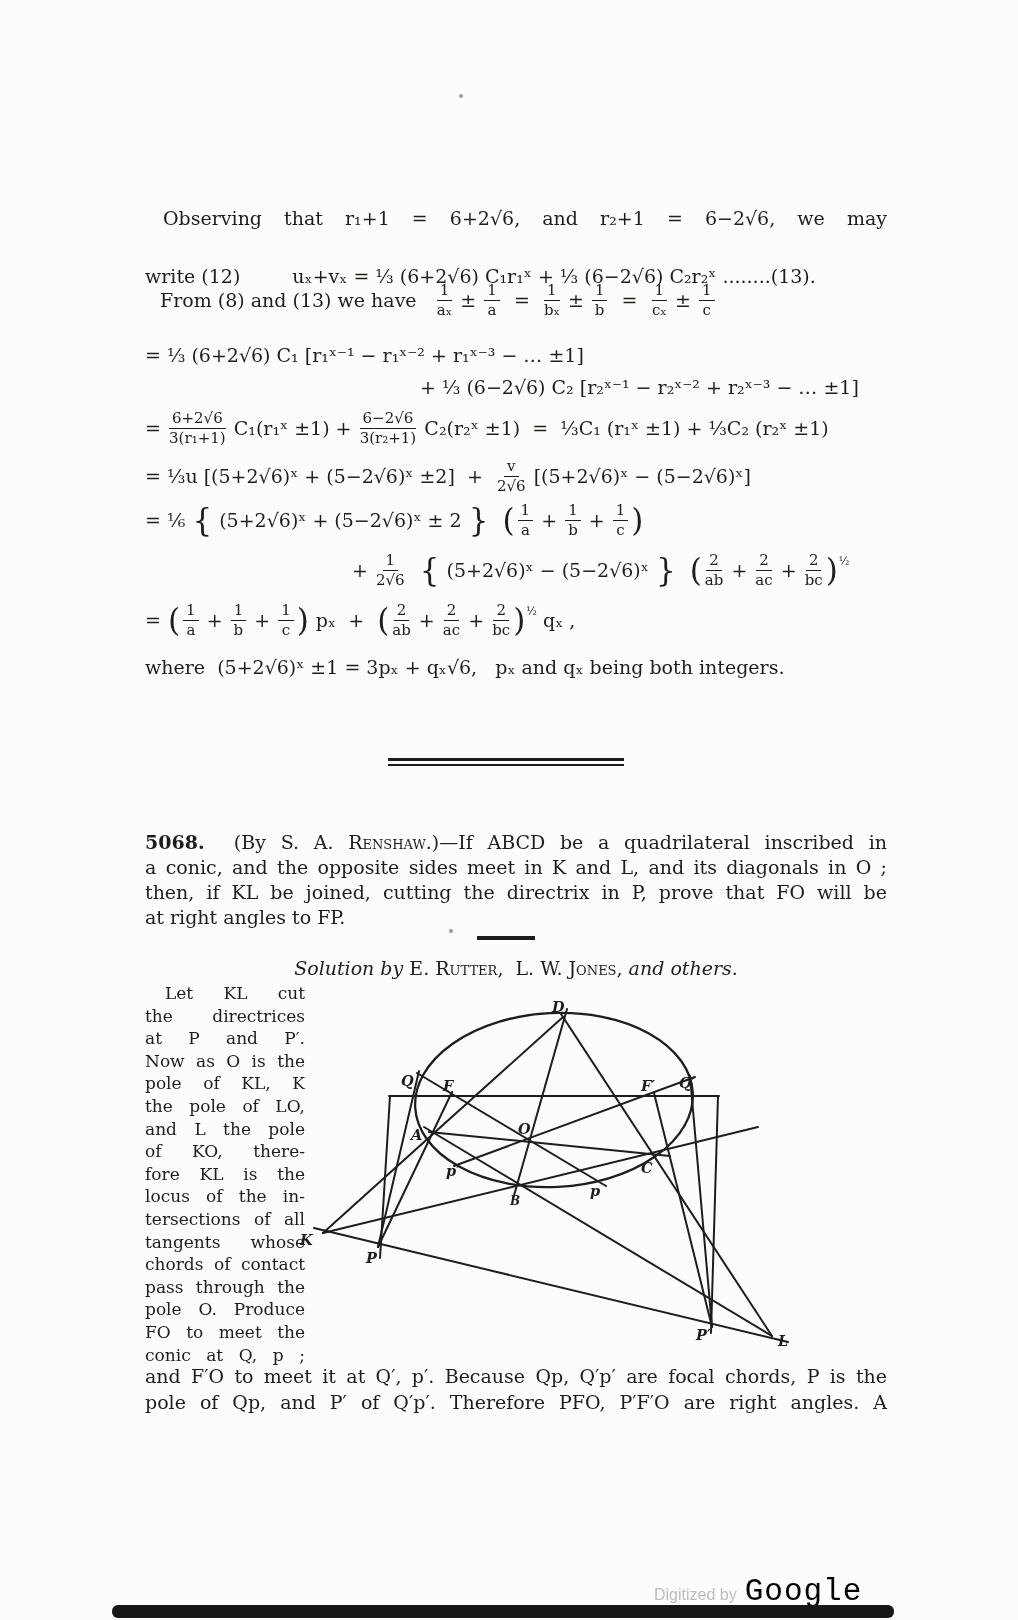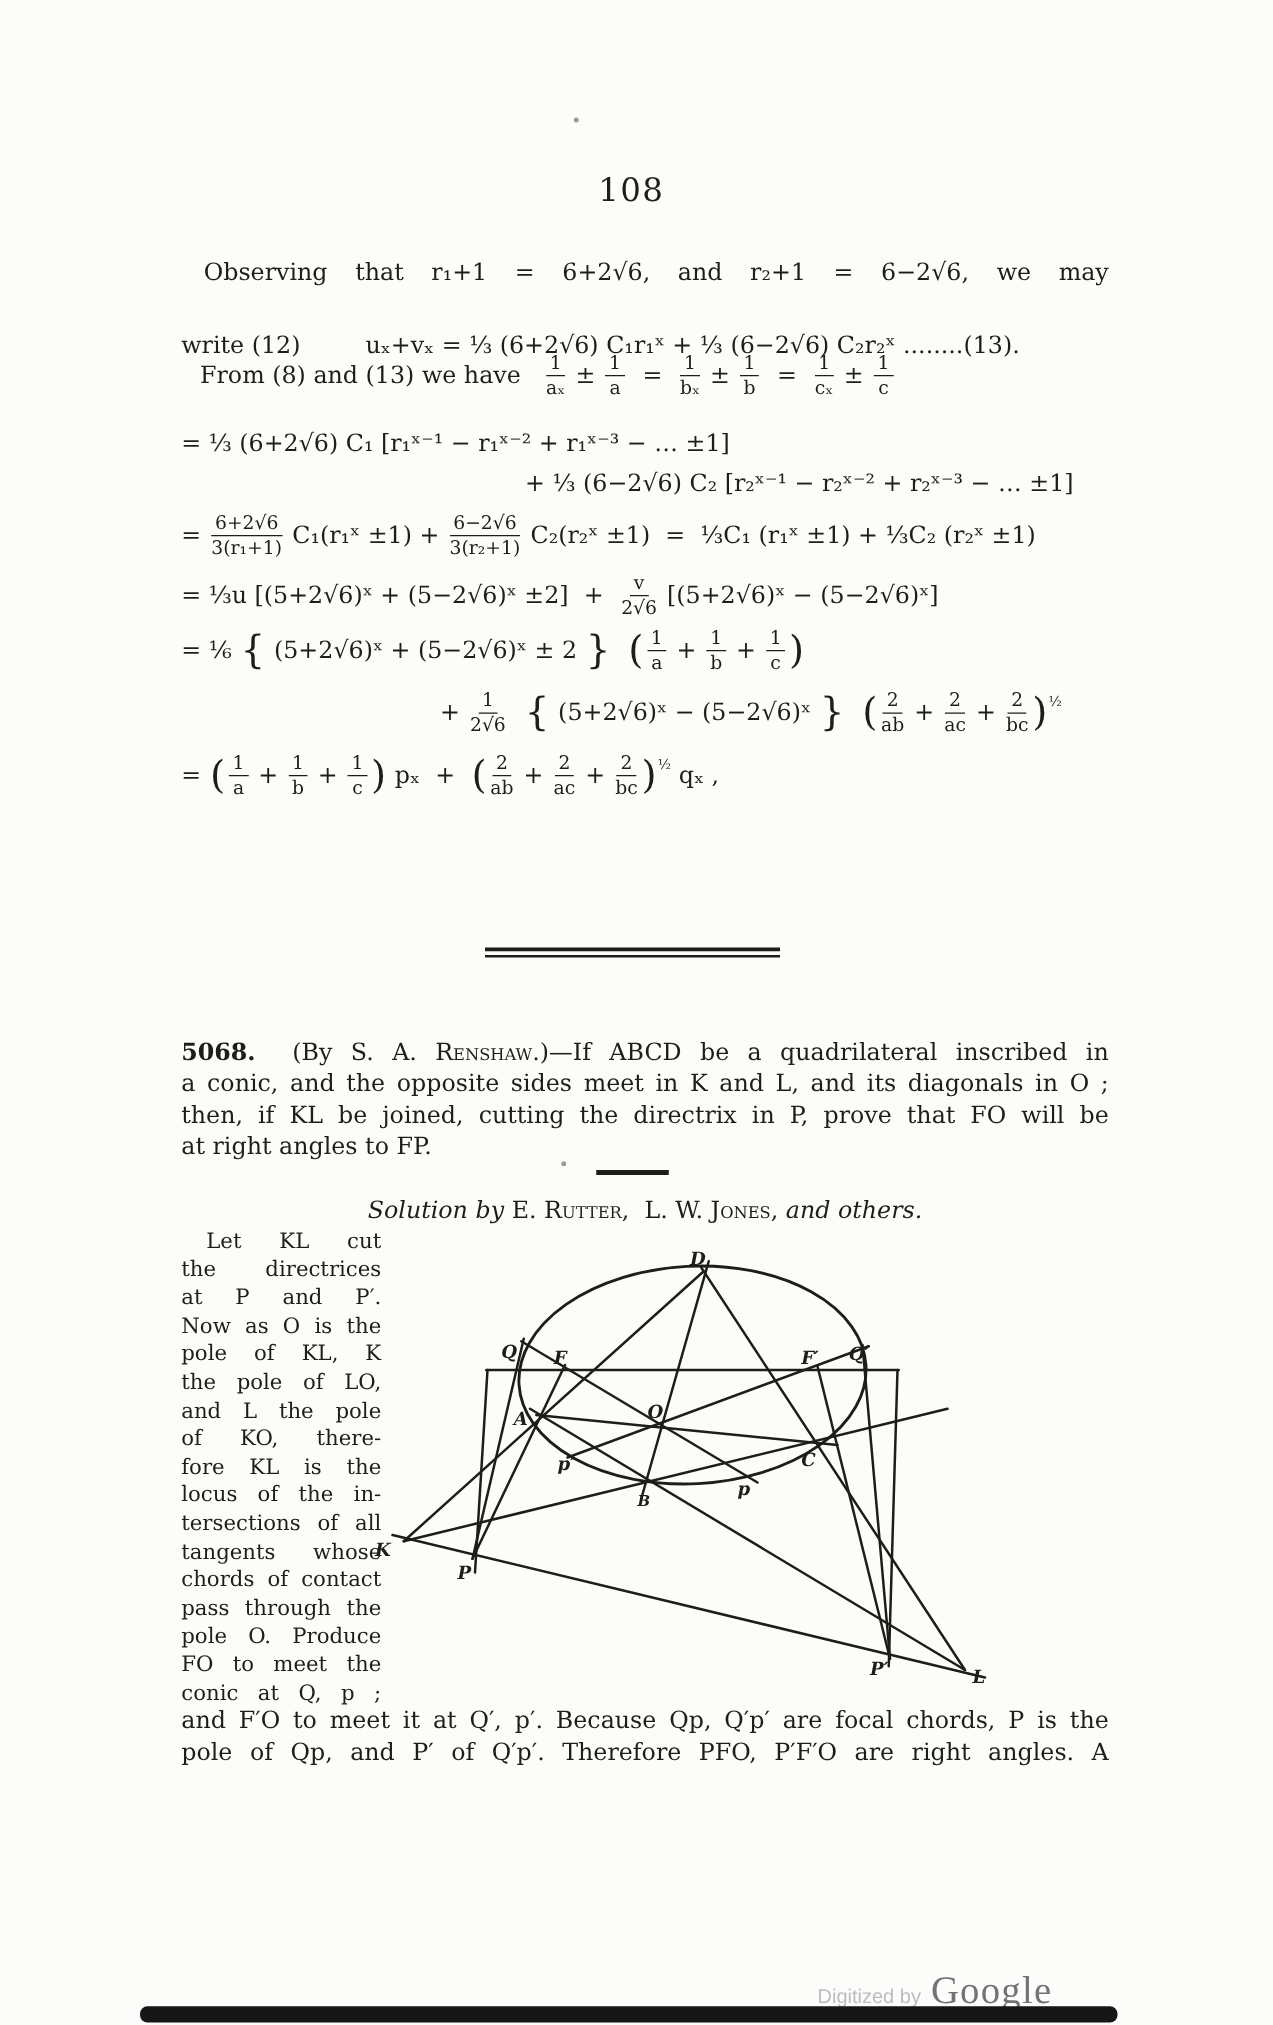--- a/index.html
+++ b/index.html
@@ -26,31 +26,30 @@
   .rule-double .r1{height:3px;background:#1e1d1b;}
   .rule-double .r2{height:2px;background:#1e1d1b;margin-top:3px;}
   .rule-short{width:58px;height:4px;background:#1e1d1b;}
   .heading{width:742px;text-align:center;font-size:19px;}
   .col{width:160px;}
   .colline{font-size:17px;line-height:22.6px;height:22.6px;text-align:justify;
            text-align-last:justify;white-space:nowrap;}
   .colline.ind{text-indent:20px;}
   .wm{display:flex;align-items:baseline;gap:8px;margin-top:24px;}
   .wm-prefix{font-family:"Liberation Sans", sans-serif;font-size:16px;color:#bcbcbc;}
-  .wm-brand{font-family:Liberation Serif, serif;font-size:31px;color:#737373;letter-spacing:1px;}
+  .wm-brand{font-family:Liberation Mono, monospace;font-size:31px;color:#000000;letter-spacing:1px;}
   .scanbar{background:#161616;border-radius:6px;}
   .speck{width:4px;height:4px;border-radius:50%;background:#9a9a96;}
   svg text{font-family:"DejaVu Serif", serif;font-style:italic;font-weight:bold;fill:#1e1d1b;}
 </style>
 </head>
 <body>
 
 <div class="page">
 
-  <div class="abs pageno" style="top:138px;left:0;">108</div>
 
   <div class="abs speck" style="left:459px;top:94px;"></div>
 
   <div class="abs body-line jlast indent" style="left:145px;top:206px;">Observing that  r₁+1 = 6+2√6,  and  r₂+1 = 6−2√6,  we may</div>
   <div class="abs eq" style="left:145px;top:241px;margin-top:24px;">
       <span class="mt">write (12)</span>
       <span class="gap" style="width: 52px;"></span>
       <span class="mt">uₓ+vₓ = ⅓ (6+2√6) C₁r₁ˣ + ⅓ (6−2√6) C₂r₂ˣ ........(13).</span>
     </div>
 
@@ -195,20 +194,23 @@
         <span class="fd">ac</span>
       </span>
       <span class="mt"> + </span>
       <span class="frac">
         <span class="fn">2</span>
         <span class="fd">bc</span>
       </span>
       <span class="big">)</span>
       <span class="sup">½</span>
       <span class="mt"> qₓ ,</span>
+    </div>
+  <div class="abs eq" style="left:145px;top:656px;">
+      <span class="mt">where  (5+2√6)ˣ ±1 = 3pₓ + qₓ√6,   pₓ and qₓ being both integers.</span>
     </div>
 
   <div class="abs rule-double" style="left:388px;top:758px;">
     <div class="r1"></div>
     <div class="r2"></div>
   </div>
 
   <div class="abs body-line jlast" style="left:145px;top:830px;"><span class="bd">5068.</span><span class="mt">  (By S. A. </span><span class="sc">Renshaw</span><span class="mt">.)—If ABCD be a quadrilateral inscribed in</span></div>
   <div class="abs body-line jlast" style="left:145px;top:855px;">a conic, and the opposite sides meet in K and L, and its diagonals in O ;</div>
   <div class="abs body-line jlast" style="left:145px;top:880px;">then, if KL be joined, cutting the directrix in P, prove that FO will be</div>

